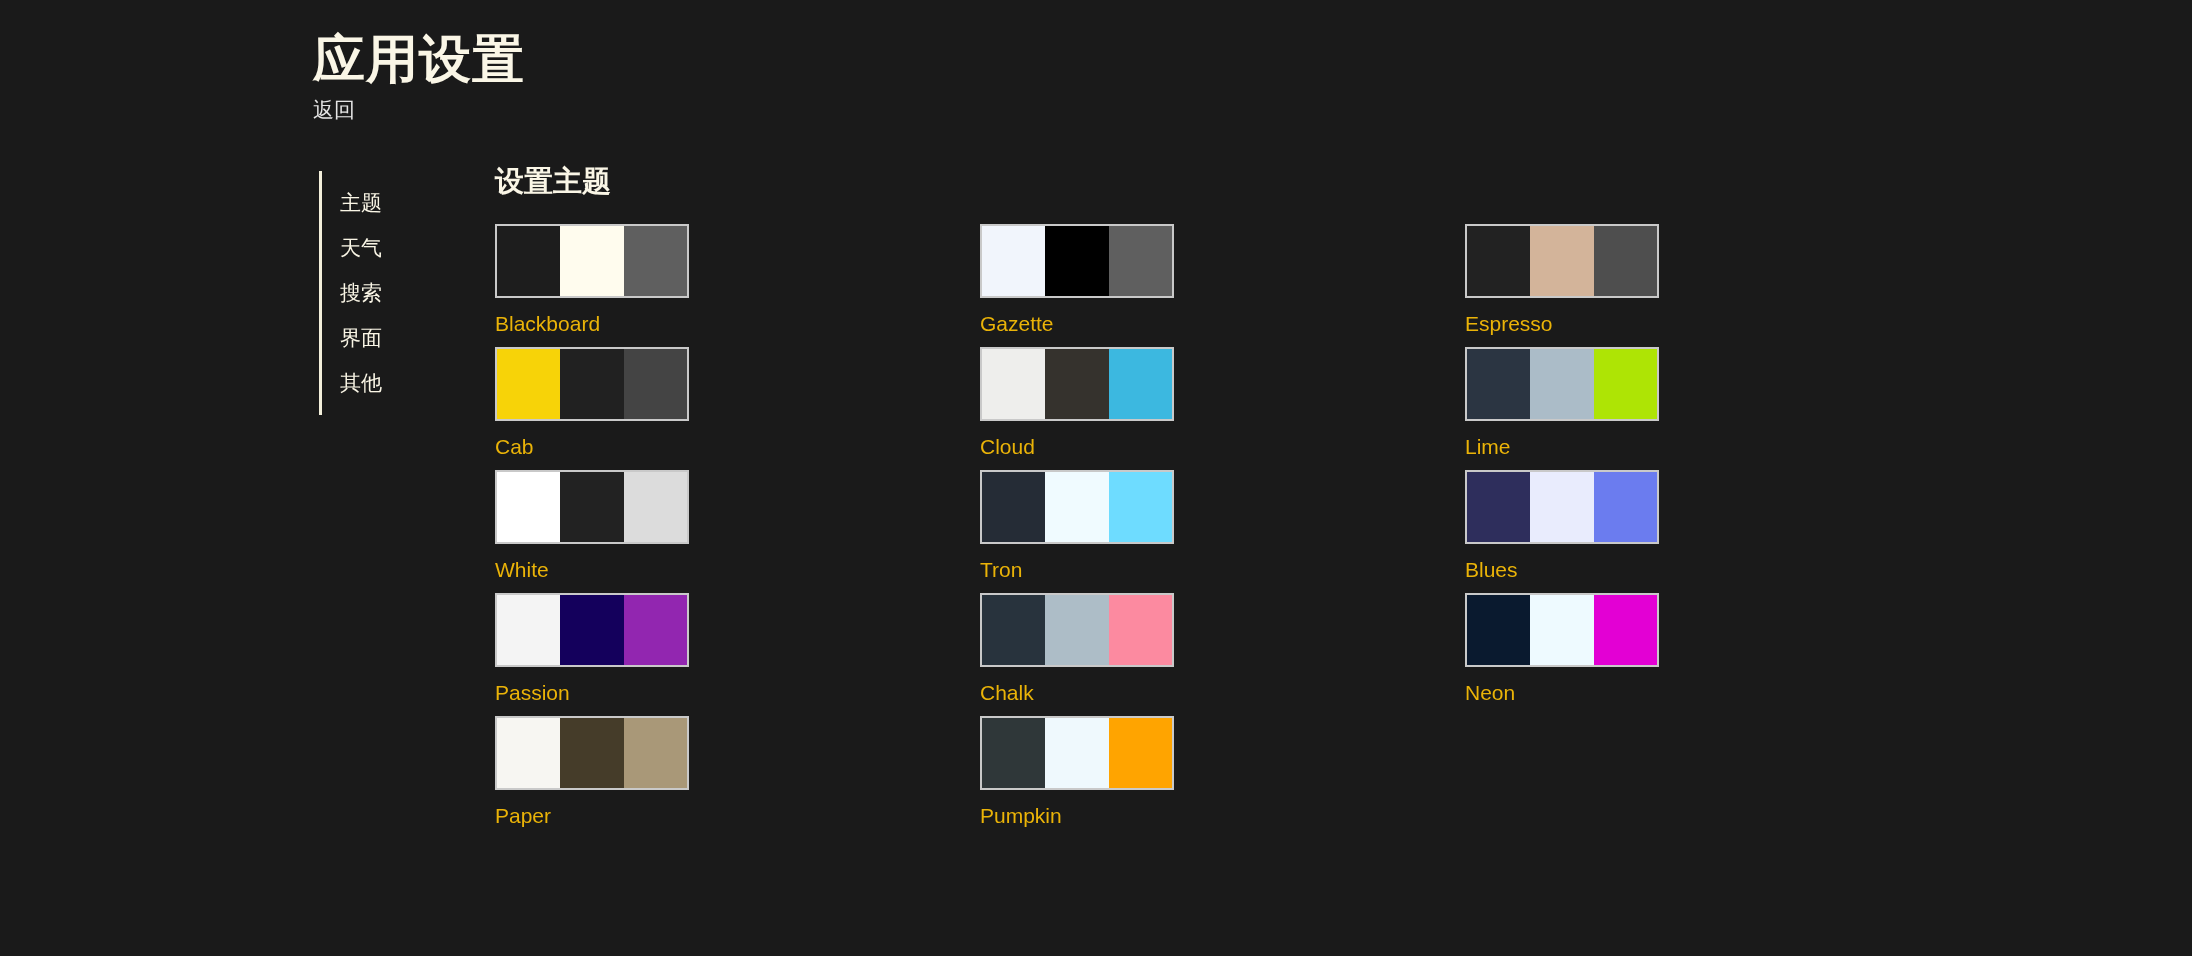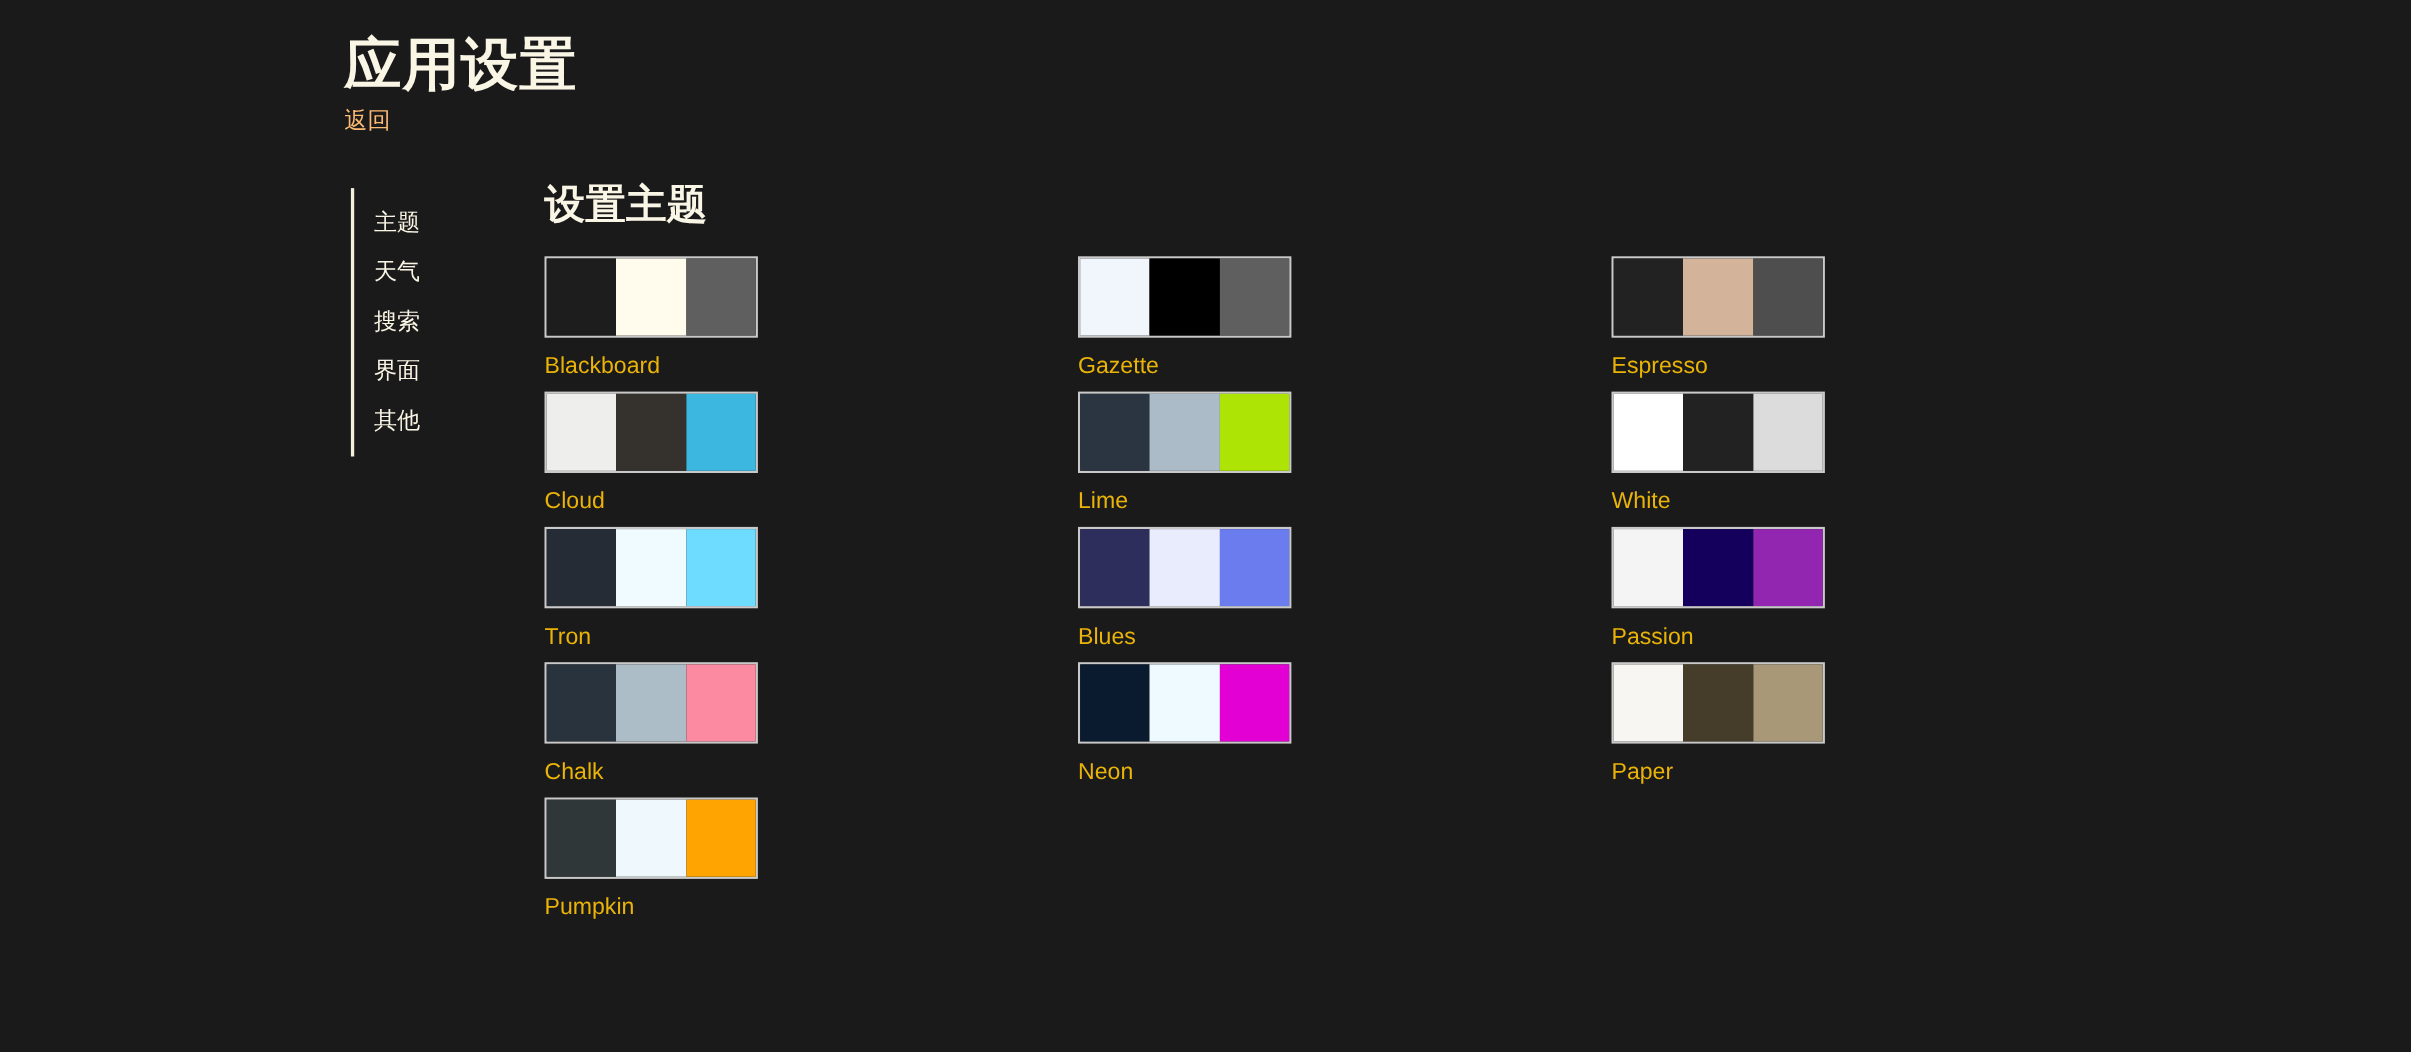--- a/index.html
+++ b/index.html
@@ -36,21 +36,21 @@
     letter-spacing: 1px;
     color: #faf6e6;
     margin: 0;
     white-space: nowrap;
   }
   .back-link {
     display: block;
     margin-top: 8px;
     font-size: 21px;
     line-height: 1.3;
-    color: #fdba74;
+    color: #e5e5e5;
     text-decoration: none;
     white-space: nowrap;
   }
 
   
   .content {
     position: absolute;
     left: 0;
     top: 166px;
     width: 2192px;
@@ -79,21 +79,21 @@
   }
 
   
   .main {
     position: absolute;
     left: 495px;
     top: 0;
     width: 1600px;
   }
   .section-title {
-    font-size: 37px;
+    font-size: 29px;
     font-weight: bold;
     margin: 0 0 26px 0;
     line-height: 1.1;
     color: #faf6e6;
     white-space: nowrap;
   }
 
   .theme-grid {
     display: grid;
     grid-template-columns: 485px 485px 485px;
@@ -170,20 +170,28 @@
           <div class="theme-card">
             <div class="swatch">
               <span style="background: rgb(34, 34, 34);"></span>
               <span style="background: rgb(211, 180, 154);"></span>
               <span style="background: rgb(78, 78, 78);"></span>
             </div>
             <div class="theme-name">Espresso</div>
           </div>
           <div class="theme-card">
             <div class="swatch">
+              <span style="background: rgb(247, 211, 8);"></span>
+              <span style="background: rgb(33, 33, 33);"></span>
+              <span style="background: rgb(68, 68, 68);"></span>
+            </div>
+            <div class="theme-name">Cab</div>
+          </div>
+          <div class="theme-card">
+            <div class="swatch">
               <span style="background: rgb(238, 238, 236);"></span>
               <span style="background: rgb(53, 50, 45);"></span>
               <span style="background: rgb(60, 184, 224);"></span>
             </div>
             <div class="theme-name">Cloud</div>
           </div>
           <div class="theme-card">
             <div class="swatch">
               <span style="background: rgb(43, 53, 66);"></span>
               <span style="background: rgb(171, 188, 200);"></span>

